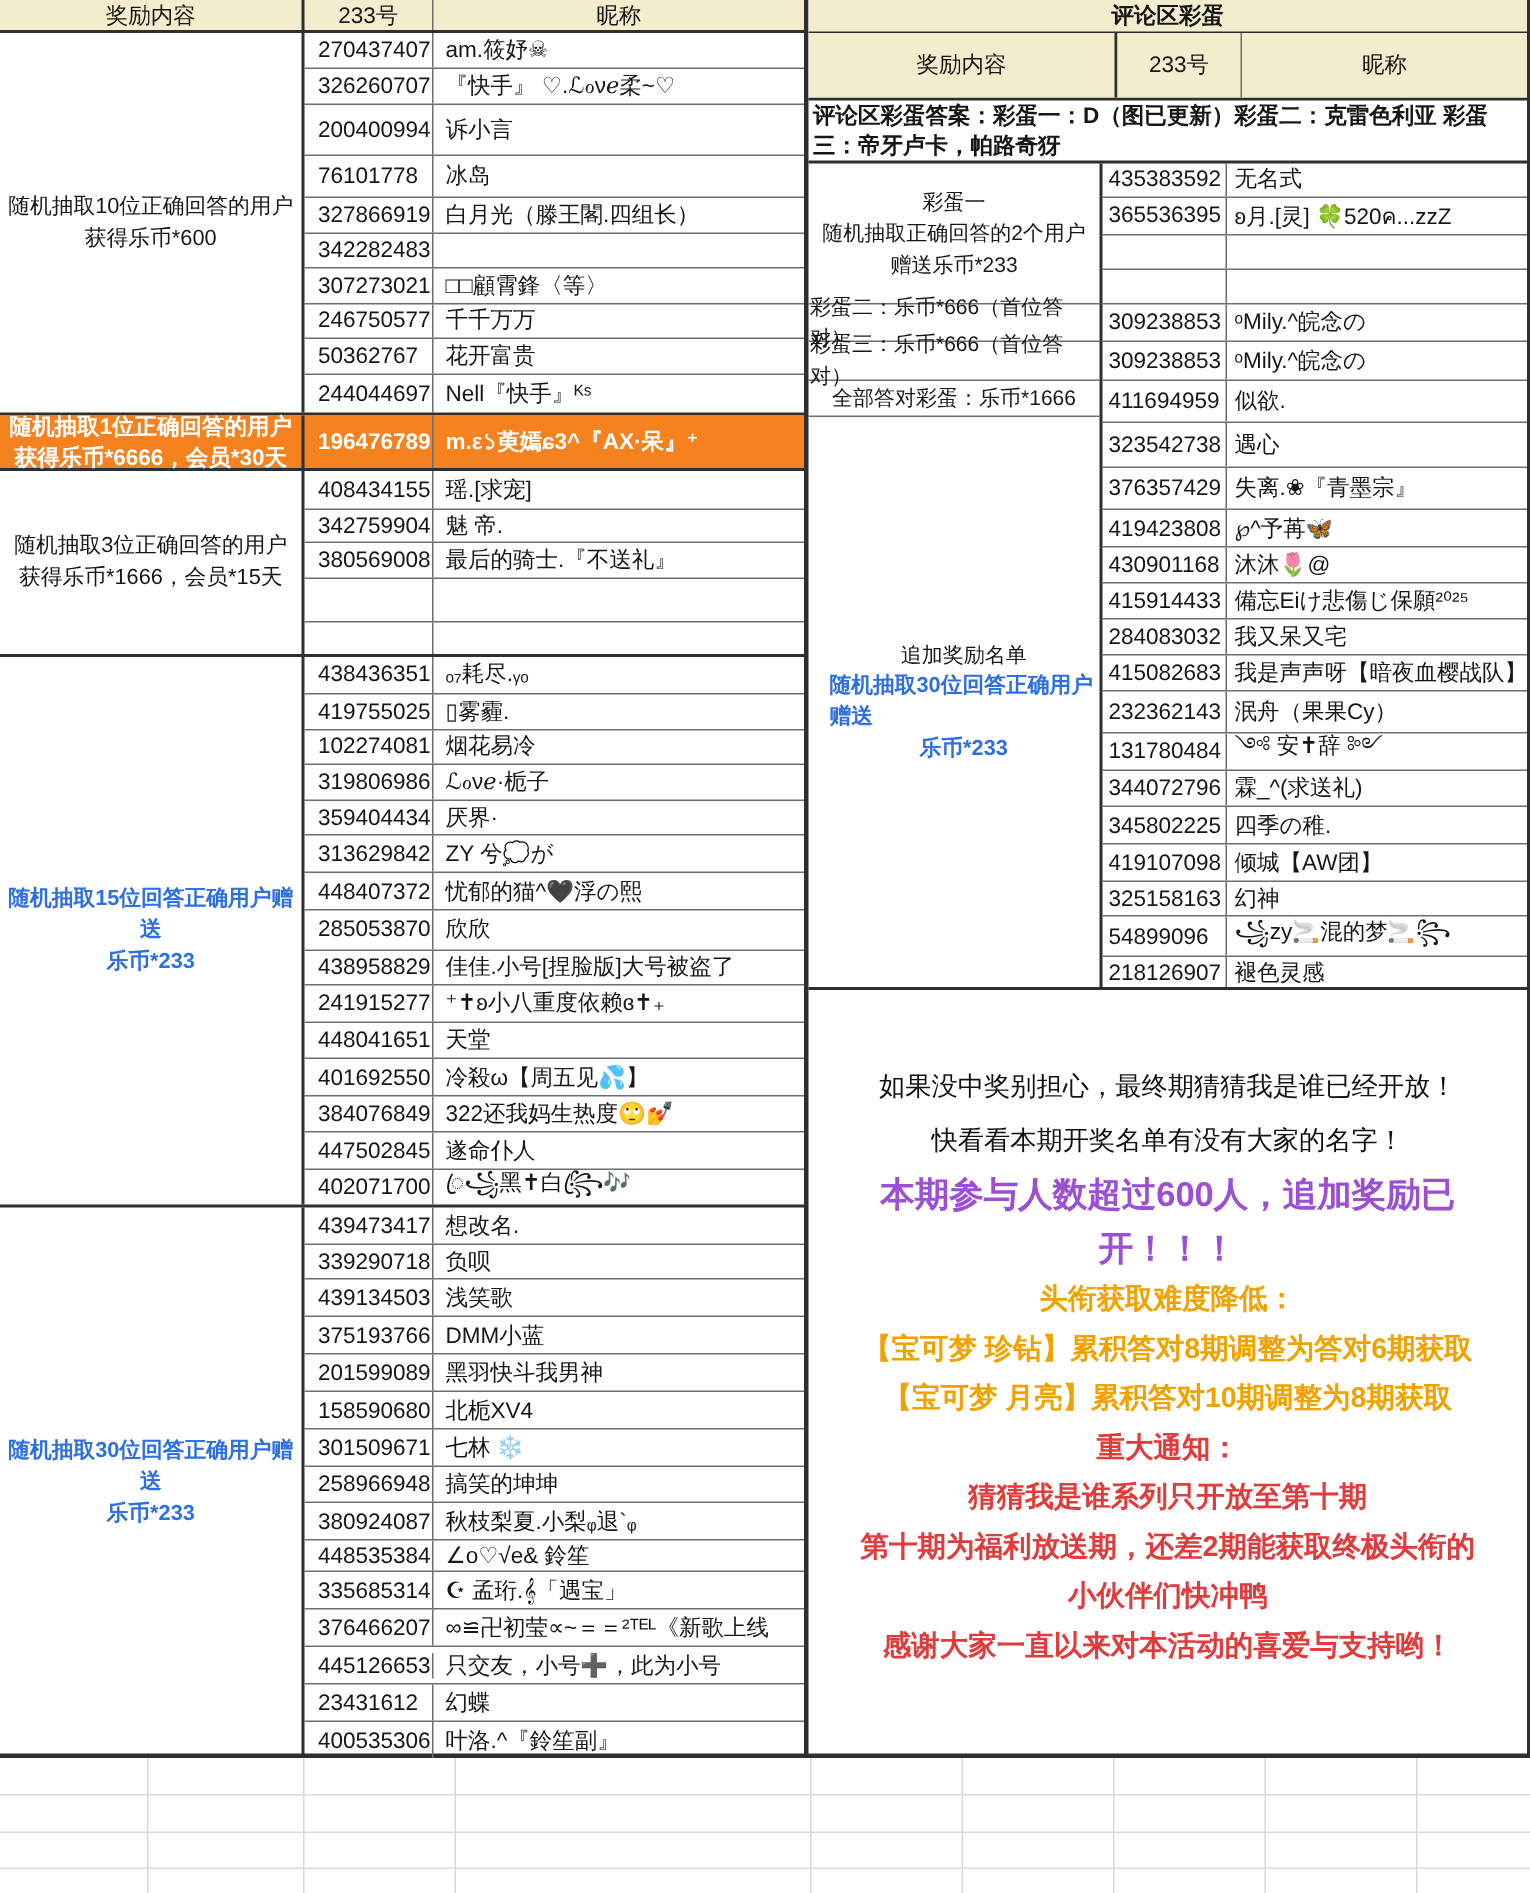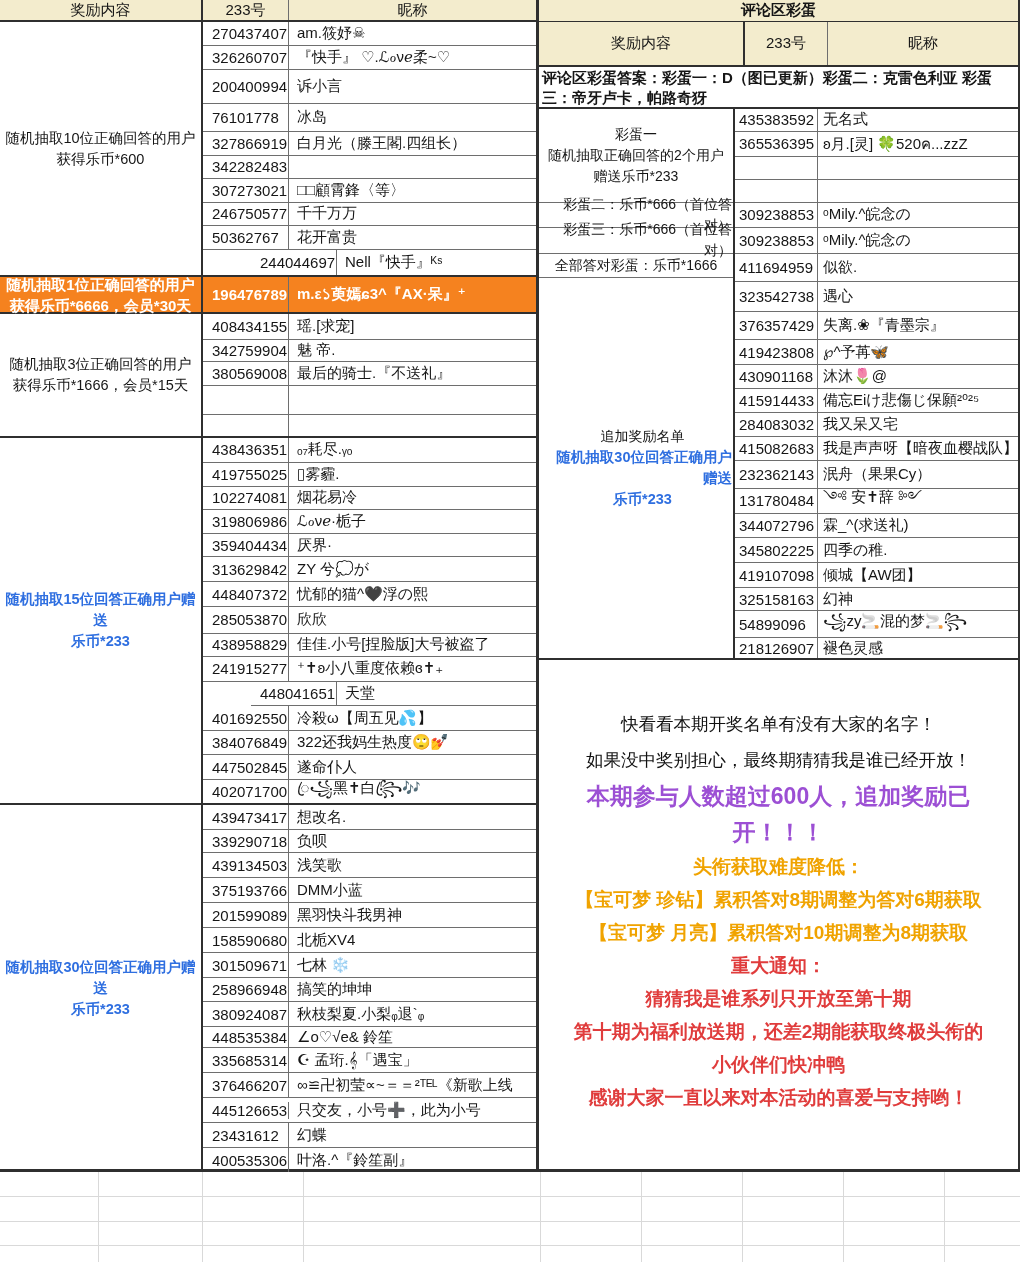--- a/index.html
+++ b/index.html
@@ -39,21 +39,21 @@
     font-size:15px;font-weight:bold;border-bottom:1px solid var(--heavy);}
   .rt-header{display:flex;height:45px;border-bottom:2px solid var(--heavy);}
   .rt-header .hcell{background:var(--beige);}
   .rw-reward{width:206px;border-right:2px solid var(--heavy);}
   .rw-num{width:83px;border-right:1px solid var(--line);}
   .rw-nick{flex:1;}
   .rt-answer{height:42px;border-bottom:2px solid var(--heavy);font-size:15px;font-weight:bold;
     line-height:20px;padding:1px 3px;word-break:break-all;}
   .rt-body{display:flex;height:551px;border-bottom:2px solid var(--heavy);}
   .rt-rewards{width:206px;border-right:2px solid var(--heavy);display:flex;flex-direction:column;}
-  .rcell{display:flex;flex-direction:column;align-items:center;justify-content:center;text-align:right;
+  .rcell{display:flex;flex-direction:column;align-items:center;justify-content:center;text-align:left;
     font-size:14px;line-height:21px;border-bottom:1px solid var(--line);padding:0 1px;}
   .rcell:last-child{border-bottom:none;}
   .rcell .blue-line{color:var(--blue);font-weight:bold;font-size:14.5px;}
   .rt-rows{flex:1;display:flex;flex-direction:column;}
   .rt-rows .cell-num{width:83px;padding-left:4px;}
   .rt-rows .cell-nick{padding-left:5px;}
   
   .announcement{height:511px;padding:46px 8px 0;text-align:center;overflow:hidden;}
   .a-black{font-size:17.5px;line-height:36px;color:#111;}
   .a-purple{font-size:23px;line-height:36px;font-weight:bold;color:var(--purple);}
@@ -110,21 +110,21 @@
               <div class="cell-nick">□□顧霄鋒〈等〉</div>
             </div>
             <div class="row" style="height: 24px;">
               <div class="cell-num">246750577</div>
               <div class="cell-nick">千千万万</div>
             </div>
             <div class="row" style="height: 24px;">
               <div class="cell-num">50362767</div>
               <div class="cell-nick">花开富贵</div>
             </div>
-            <div class="row" style="height: 25px; padding-left: 48px;">
+            <div class="row" style="height: 25px;">
               <div class="cell-num">244044697</div>
               <div class="cell-nick">Nell『快手』ᴷˢ</div>
             </div>
           </div>
         </div>
         <div class="section sec-orange" style="height: 37px;">
           <div class="c-reward">
             <div>随机抽取1位正确回答的用户</div>
             <div>获得乐币*6666，会员*30天</div>
           </div>
@@ -202,21 +202,21 @@
               <div class="cell-nick">欣欣</div>
             </div>
             <div class="row" style="height: 23px;">
               <div class="cell-num">438958829</div>
               <div class="cell-nick">佳佳.小号[捏脸版]大号被盗了</div>
             </div>
             <div class="row" style="height: 25px;">
               <div class="cell-num">241915277</div>
               <div class="cell-nick">⁺✝ʚ小八重度依赖ɞ✝₊</div>
             </div>
-            <div class="row" style="height: 25px; margin-left: 48px;">
+            <div class="row" style="height: 25px;">
               <div class="cell-num">448041651</div>
               <div class="cell-nick">天堂</div>
             </div>
             <div class="row" style="height: 25px;">
               <div class="cell-num">401692550</div>
               <div class="cell-nick">冷殺ω【周五见💦】</div>
             </div>
             <div class="row" style="height: 24px;">
               <div class="cell-num">384076849</div>
               <div class="cell-nick">322还我妈生热度🙄💅</div>
@@ -417,22 +417,22 @@
             <div class="cell-num">54899096</div>
             <div class="cell-nick">꧁zy🚬混的梦🚬꧂</div>
           </div>
           <div class="row" style="height: 20px; justify-content: flex-end;">
             <div class="cell-num">218126907</div>
             <div class="cell-nick">褪色灵感</div>
           </div>
         </div>
     </div>
     <div class="announcement" id="announcement">
+        <div class="a-black">如果没中奖别担心，最终期猜猜我是谁已经开放！</div>
         <div class="a-black">快看看本期开奖名单有没有大家的名字！</div>
-        <div class="a-black">如果没中奖别担心，最终期猜猜我是谁已经开放！</div>
         <div class="a-purple">本期参与人数超过600人，追加奖励已</div>
         <div class="a-purple">开！！！</div>
         <div class="a-gold">头衔获取难度降低：</div>
         <div class="a-gold">【宝可梦 珍钻】累积答对8期调整为答对6期获取</div>
         <div class="a-gold">【宝可梦 月亮】累积答对10期调整为8期获取</div>
         <div class="a-red">重大通知：</div>
         <div class="a-red">猜猜我是谁系列只开放至第十期</div>
         <div class="a-red">第十期为福利放送期，还差2期能获取终极头衔的</div>
         <div class="a-red">小伙伴们快冲鸭</div>
         <div class="a-red">感谢大家一直以来对本活动的喜爱与支持哟！</div>

